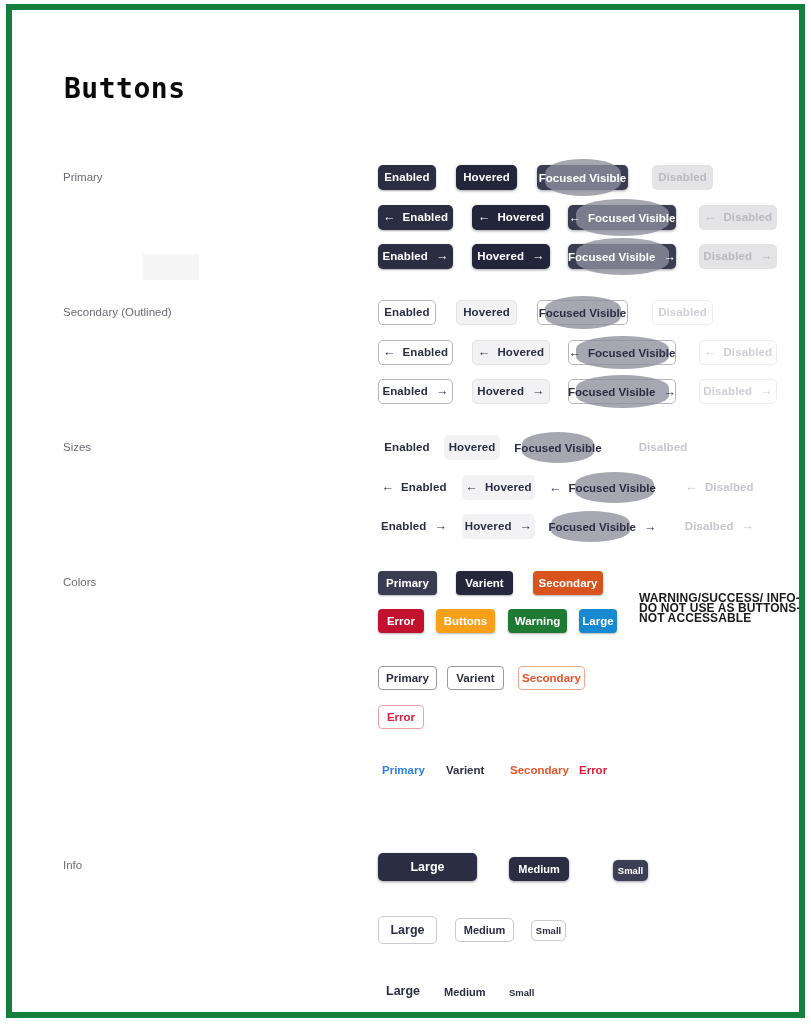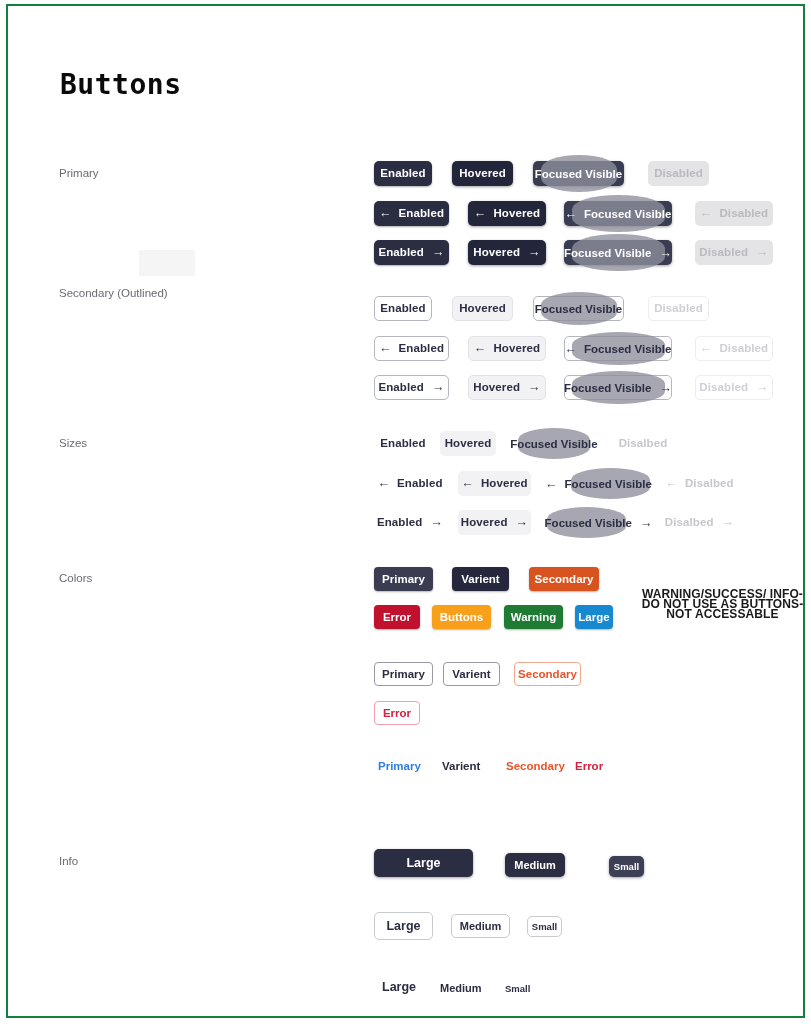--- a/index.html
+++ b/index.html
@@ -6,24 +6,23 @@
   body{
     width:811px;height:1024px;background:#ffffff;
     font-family:"Liberation Sans", sans-serif;
     -webkit-font-smoothing:antialiased;
     overflow:hidden;
   }
   #frame{
     position:absolute;left:6px;top:4px;
     width:799px;height:1014px;
     background:#ffffff;
-    border:2px solid #15803d;
+    border:6px solid #15803d;
     box-sizing:border-box;
     overflow:hidden;
-    text-align:center;
   }
   #canvas{position:absolute;left:0;top:0;width:795px;height:1010px;}
 
   
   .page-title{
     position:absolute;left:52px;top:62px;
     font-family:"DejaVu Sans Mono","Liberation Mono",monospace;
     font-size:28px;font-weight:700;color:#0a0a0a;
     letter-spacing:0.5px;
   }
@@ -66,21 +65,21 @@
   
   .s-enabled{background:#ffffff;color:#2b2d42;border:1px solid #b6b7be;}
   .s-hovered{background:#f2f2f4;color:#2b2d42;border:1px solid #e3e3e6;}
   .s-focus  {background:#ffffff;color:#2b2d42;border:1px solid #b6b7be;}
   .s-disabled{background:#ffffff;color:#cfcfd5;border:1px solid #ededf0;}
 
   
   .t-enabled{background:transparent;color:#2b2d42;}
   .t-hovered{background:#f2f2f4;color:#2b2d42;}
   .t-focus  {background:transparent;color:#2b2d42;}
-  .t-disabled{background:transparent;color:#c6c6cd;}
+  .t-disabled{background:transparent;color:#c6c6cd;margin-left:16px;}
 
   
   .focusblob{
     position:absolute;
     background:#8e8e9c;
     opacity:.78;
     border-radius:50%/38%;
     pointer-events:none;
   }
   .focus-wrap{position:absolute;}
@@ -141,21 +140,21 @@
 </style>
 </head>
 <body>
 
 <div id="frame">
 <div id="canvas">
 
   <div class="page-title">Buttons</div>
 
   <div class="sec-label" style="top:161px">Primary</div>
-  <div class="sec-label" style="top:281px">Secondary (Outlined)</div>
+  <div class="sec-label" style="top:296px">Secondary (Outlined)</div>
   <div class="sec-label" style="top:431px">Sizes</div>
   <div class="sec-label" style="top:566px">Colors</div>
   <div class="sec-label" style="top:849px">Info</div>
 
   <div class="artifact"></div>
 
   <div class="btn p-enabled" style="left:366px;top:155px;width:58px">
         <span class="lbl">Enabled</span>
       </div>
   <div class="btn p-hovered" style="left:444px;top:155px;width:61px">

